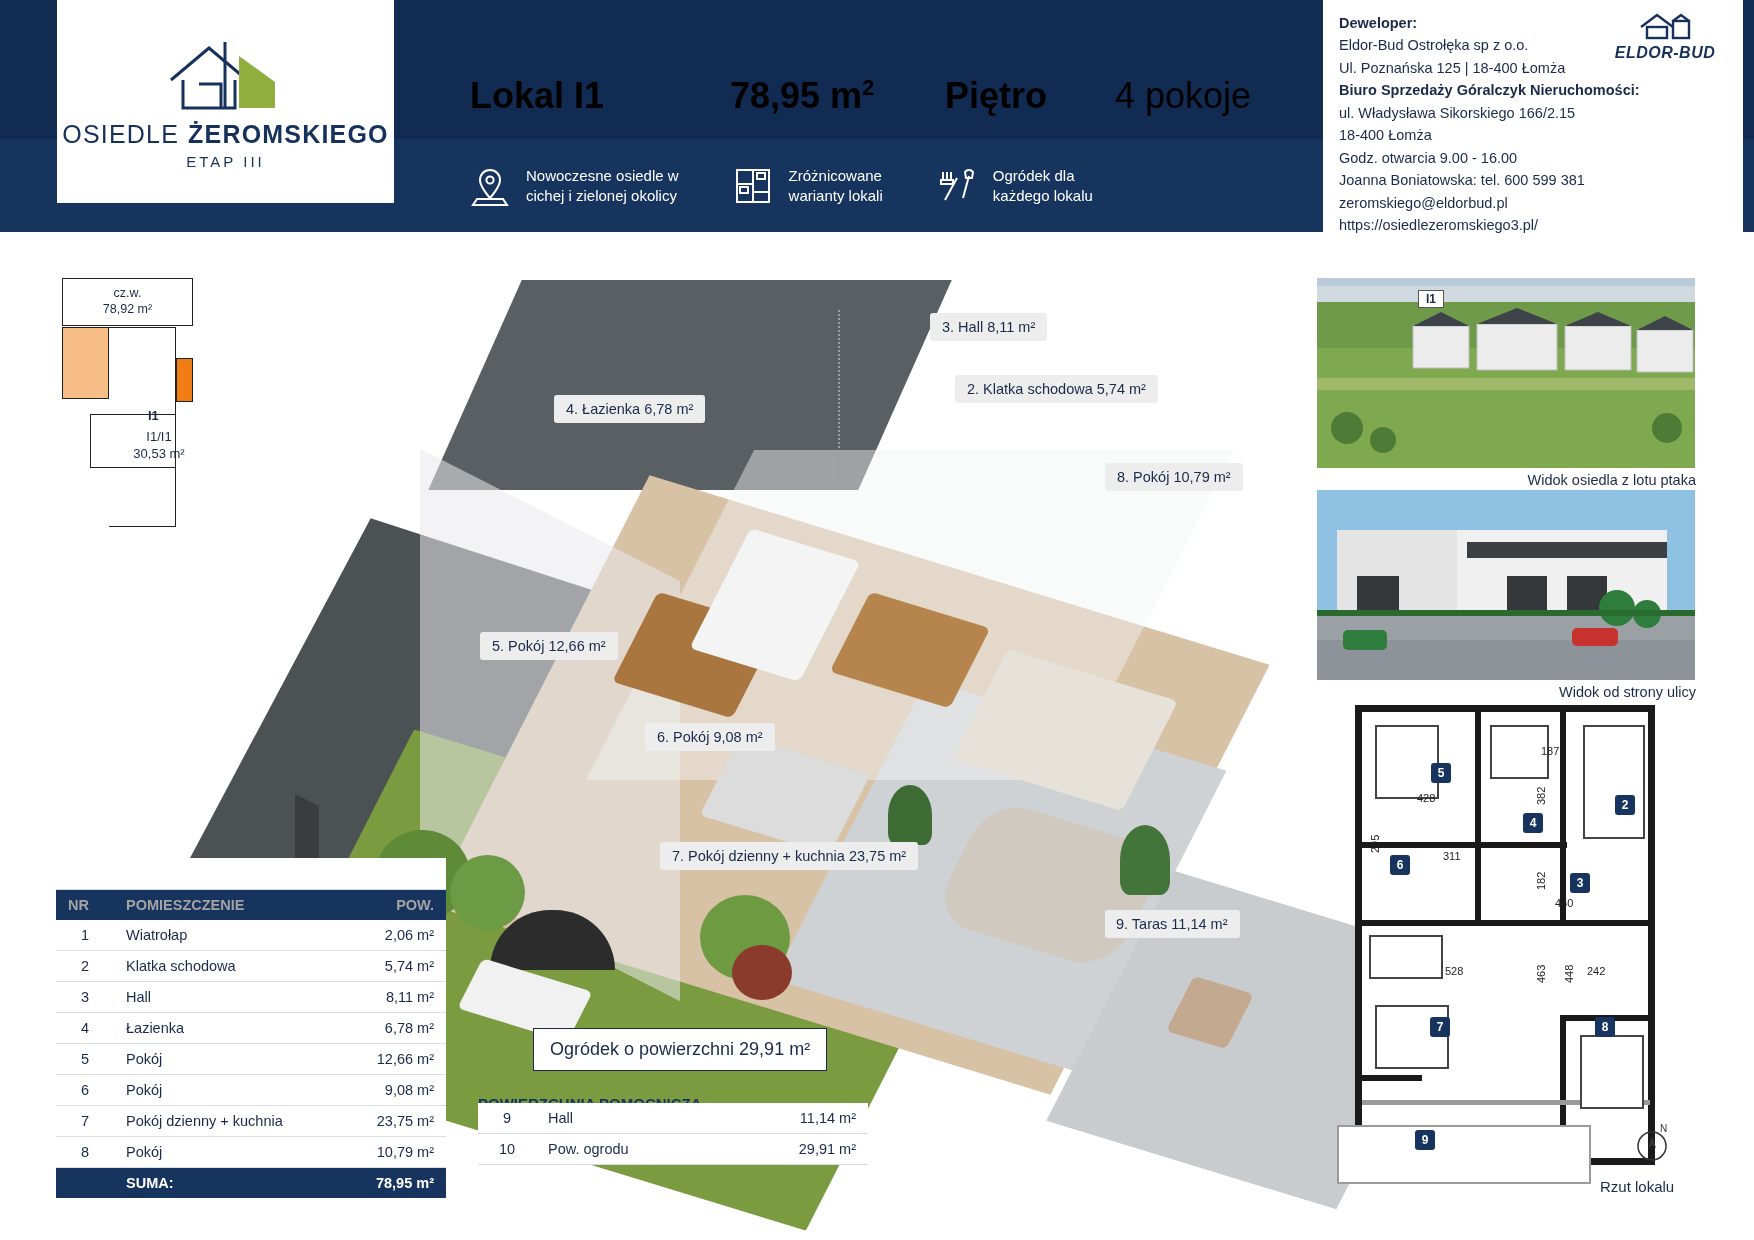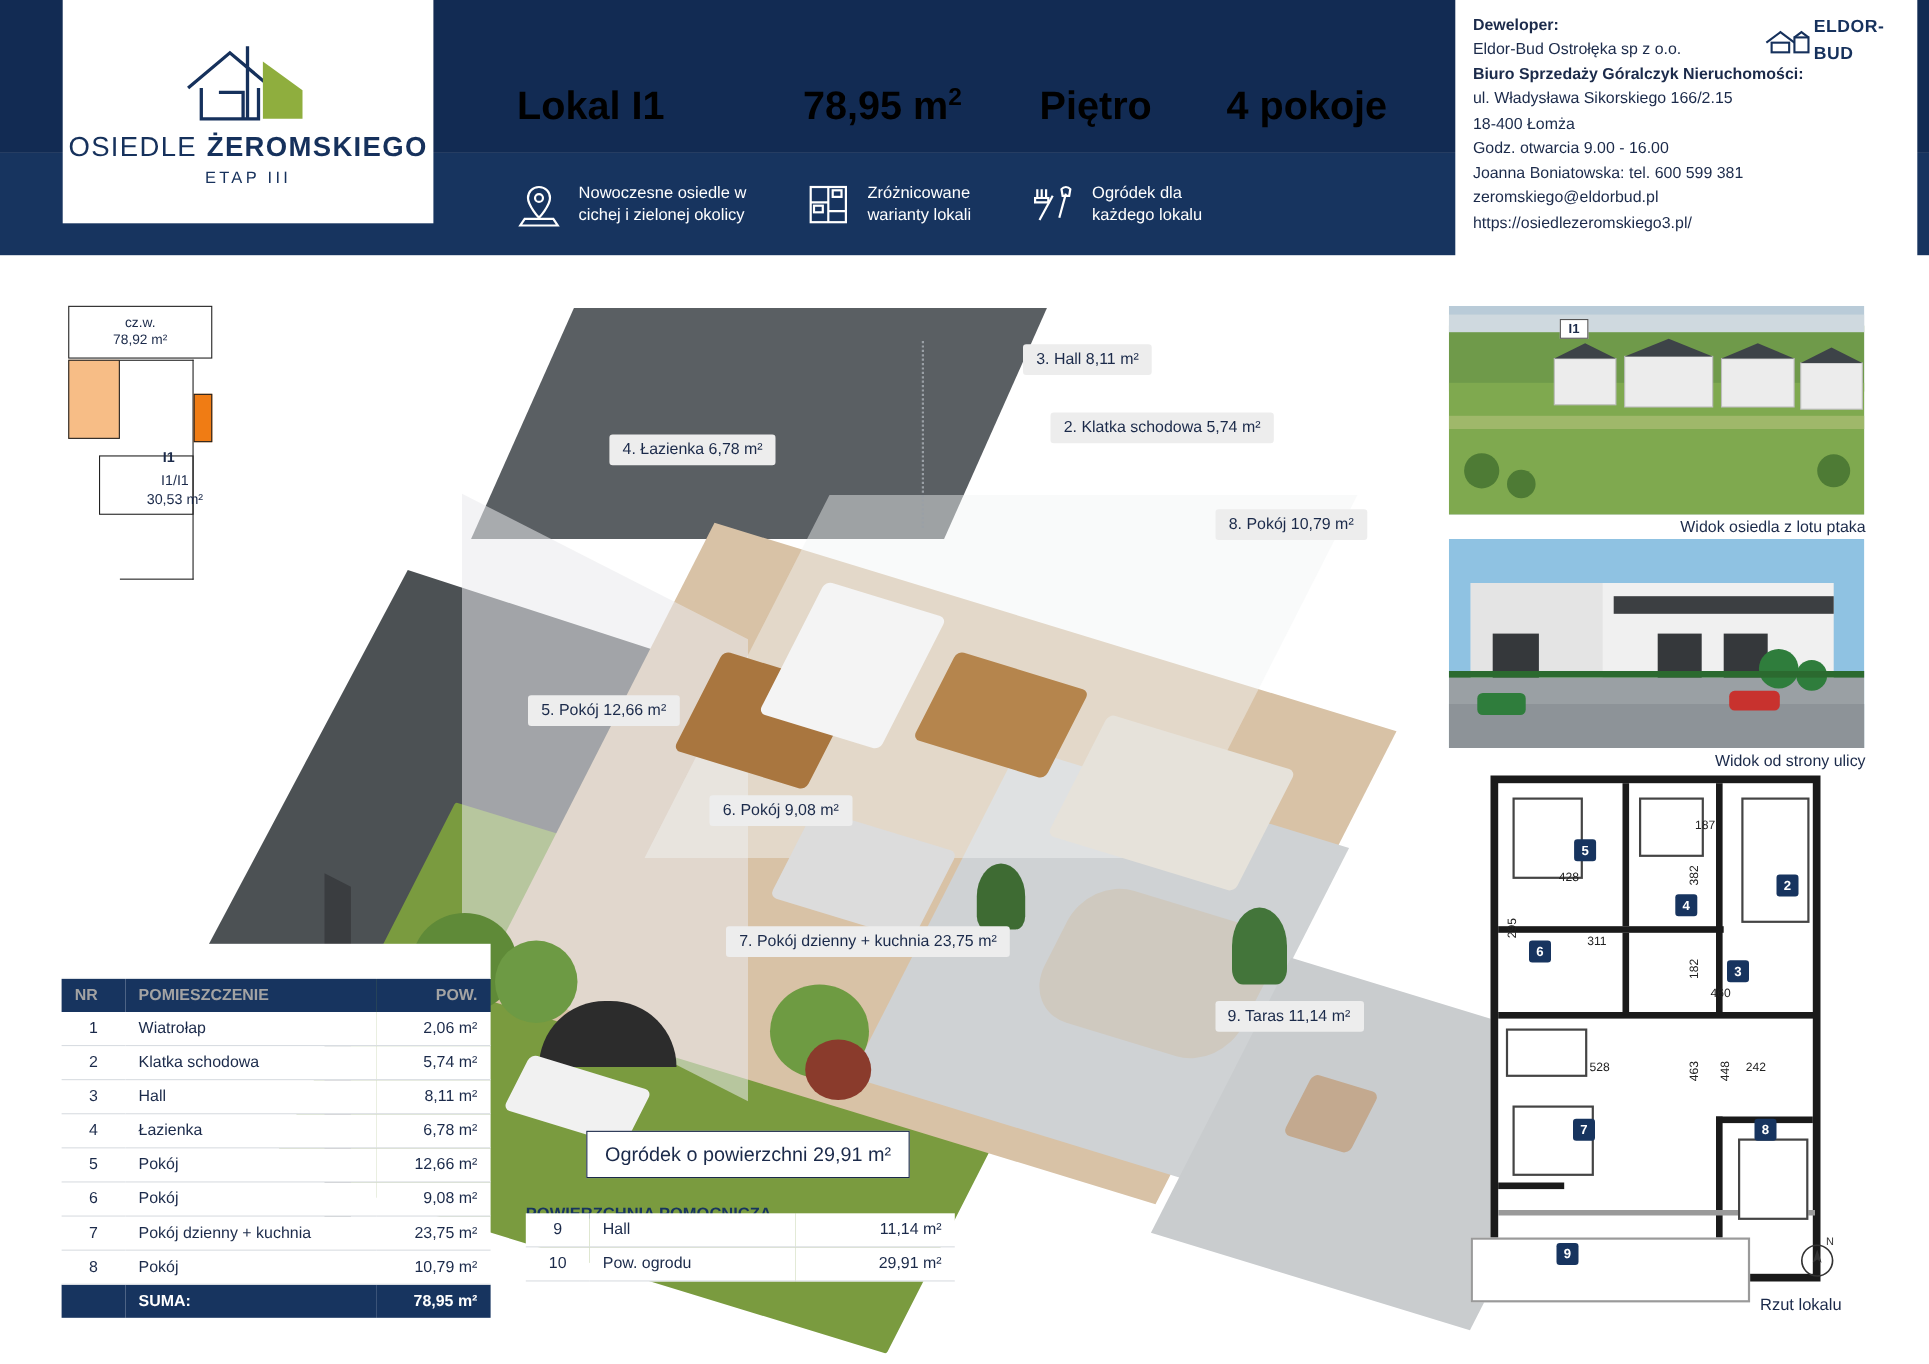--- a/index.html
+++ b/index.html
@@ -36,38 +36,38 @@
   }
   .logo-text b{font-weight:700;}
   .logo-sub{font-size:15px;letter-spacing:3px;color:#16315c;margin-top:4px;}
   .title-row{
     position:absolute;left:470px;top:66px;width:830px;height:60px;
     display:flex;align-items:center;color:#000000;
   }
   .title-row .t1{font-size:36px;font-weight:700;width:260px;}
   .title-row .t2{font-size:36px;font-weight:700;width:215px;}
   .title-row .t3{font-size:36px;font-weight:700;width:170px;}
-  .title-row .t4{font-size:36px;font-weight:700;}
+  .title-row .t4{font-size:36px;font-weight:400;}
   sup{font-size:0.62em;vertical-align:super;}
   .features{
     position:absolute;left:468px;top:152px;width:830px;height:68px;
     display:flex;color:#ffffff;font-size:15px;line-height:1.35;
   }
   .feature{display:flex;align-items:center;gap:14px;margin-right:52px;}
   .feature .ficon{width:44px;height:44px;flex:0 0 44px;}
   
   .devbox{
     position:absolute;left:1323px;top:0px;width:420px;height:247px;
     background:#ffffff;padding:12px 16px;box-sizing:border-box;
     font-size:14.5px;line-height:1.55;color:#1b2a4a;
   }
   .devbox .bold{font-weight:700;}
   .eldor-logo{
     position:absolute;right:14px;top:10px;width:128px;height:56px;
-    border:0;display:flex;flex-direction:row;align-items:center;justify-content:flex-end;
+    border:0;display:flex;flex-direction:column;align-items:center;justify-content:flex-end;font-style:italic;
   }
   .eldor-name{font-size:16px;font-weight:700;color:#16315c;letter-spacing:0.5px;}
   
   .keyplan{
     position:absolute;left:62px;top:278px;width:133px;height:255px;
   }
   .kp-top{
     border:1px solid #222;width:131px;height:48px;box-sizing:border-box;
     display:flex;flex-direction:column;align-items:center;justify-content:center;
     font-size:12.5px;line-height:1.25;
@@ -281,20 +281,21 @@
         <path d="M6 16 L22 4 L38 16"></path>
             <rect x="12" y="16" width="20" height="11"></rect>
         <rect x="38" y="10" width="16" height="17"></rect>
             <path d="M38 10 L46 4 L54 10"></path>
       </g>
         </svg>
       <div class="eldor-name">ELDOR-BUD</div>
     </div>
     <div class="bold">Deweloper:</div>
     <div>Eldor-Bud Ostrołęka sp z o.o.</div>
+    <div>Ul. Poznańska 125 | 18-400 Łomża</div>
     <div class="bold">Biuro Sprzedaży Góralczyk Nieruchomości:</div>
     <div>ul. Władysława Sikorskiego 166/2.15</div>
     <div>18-400 Łomża</div>
     <div>Godz. otwarcia 9.00 - 16.00</div>
     <div>Joanna Boniatowska: tel. 600 599 381</div>
     <div>zeromskiego@eldorbud.pl</div>
     <div>https://osiedlezeromskiego3.pl/</div>
   </div>
 </div>
 

